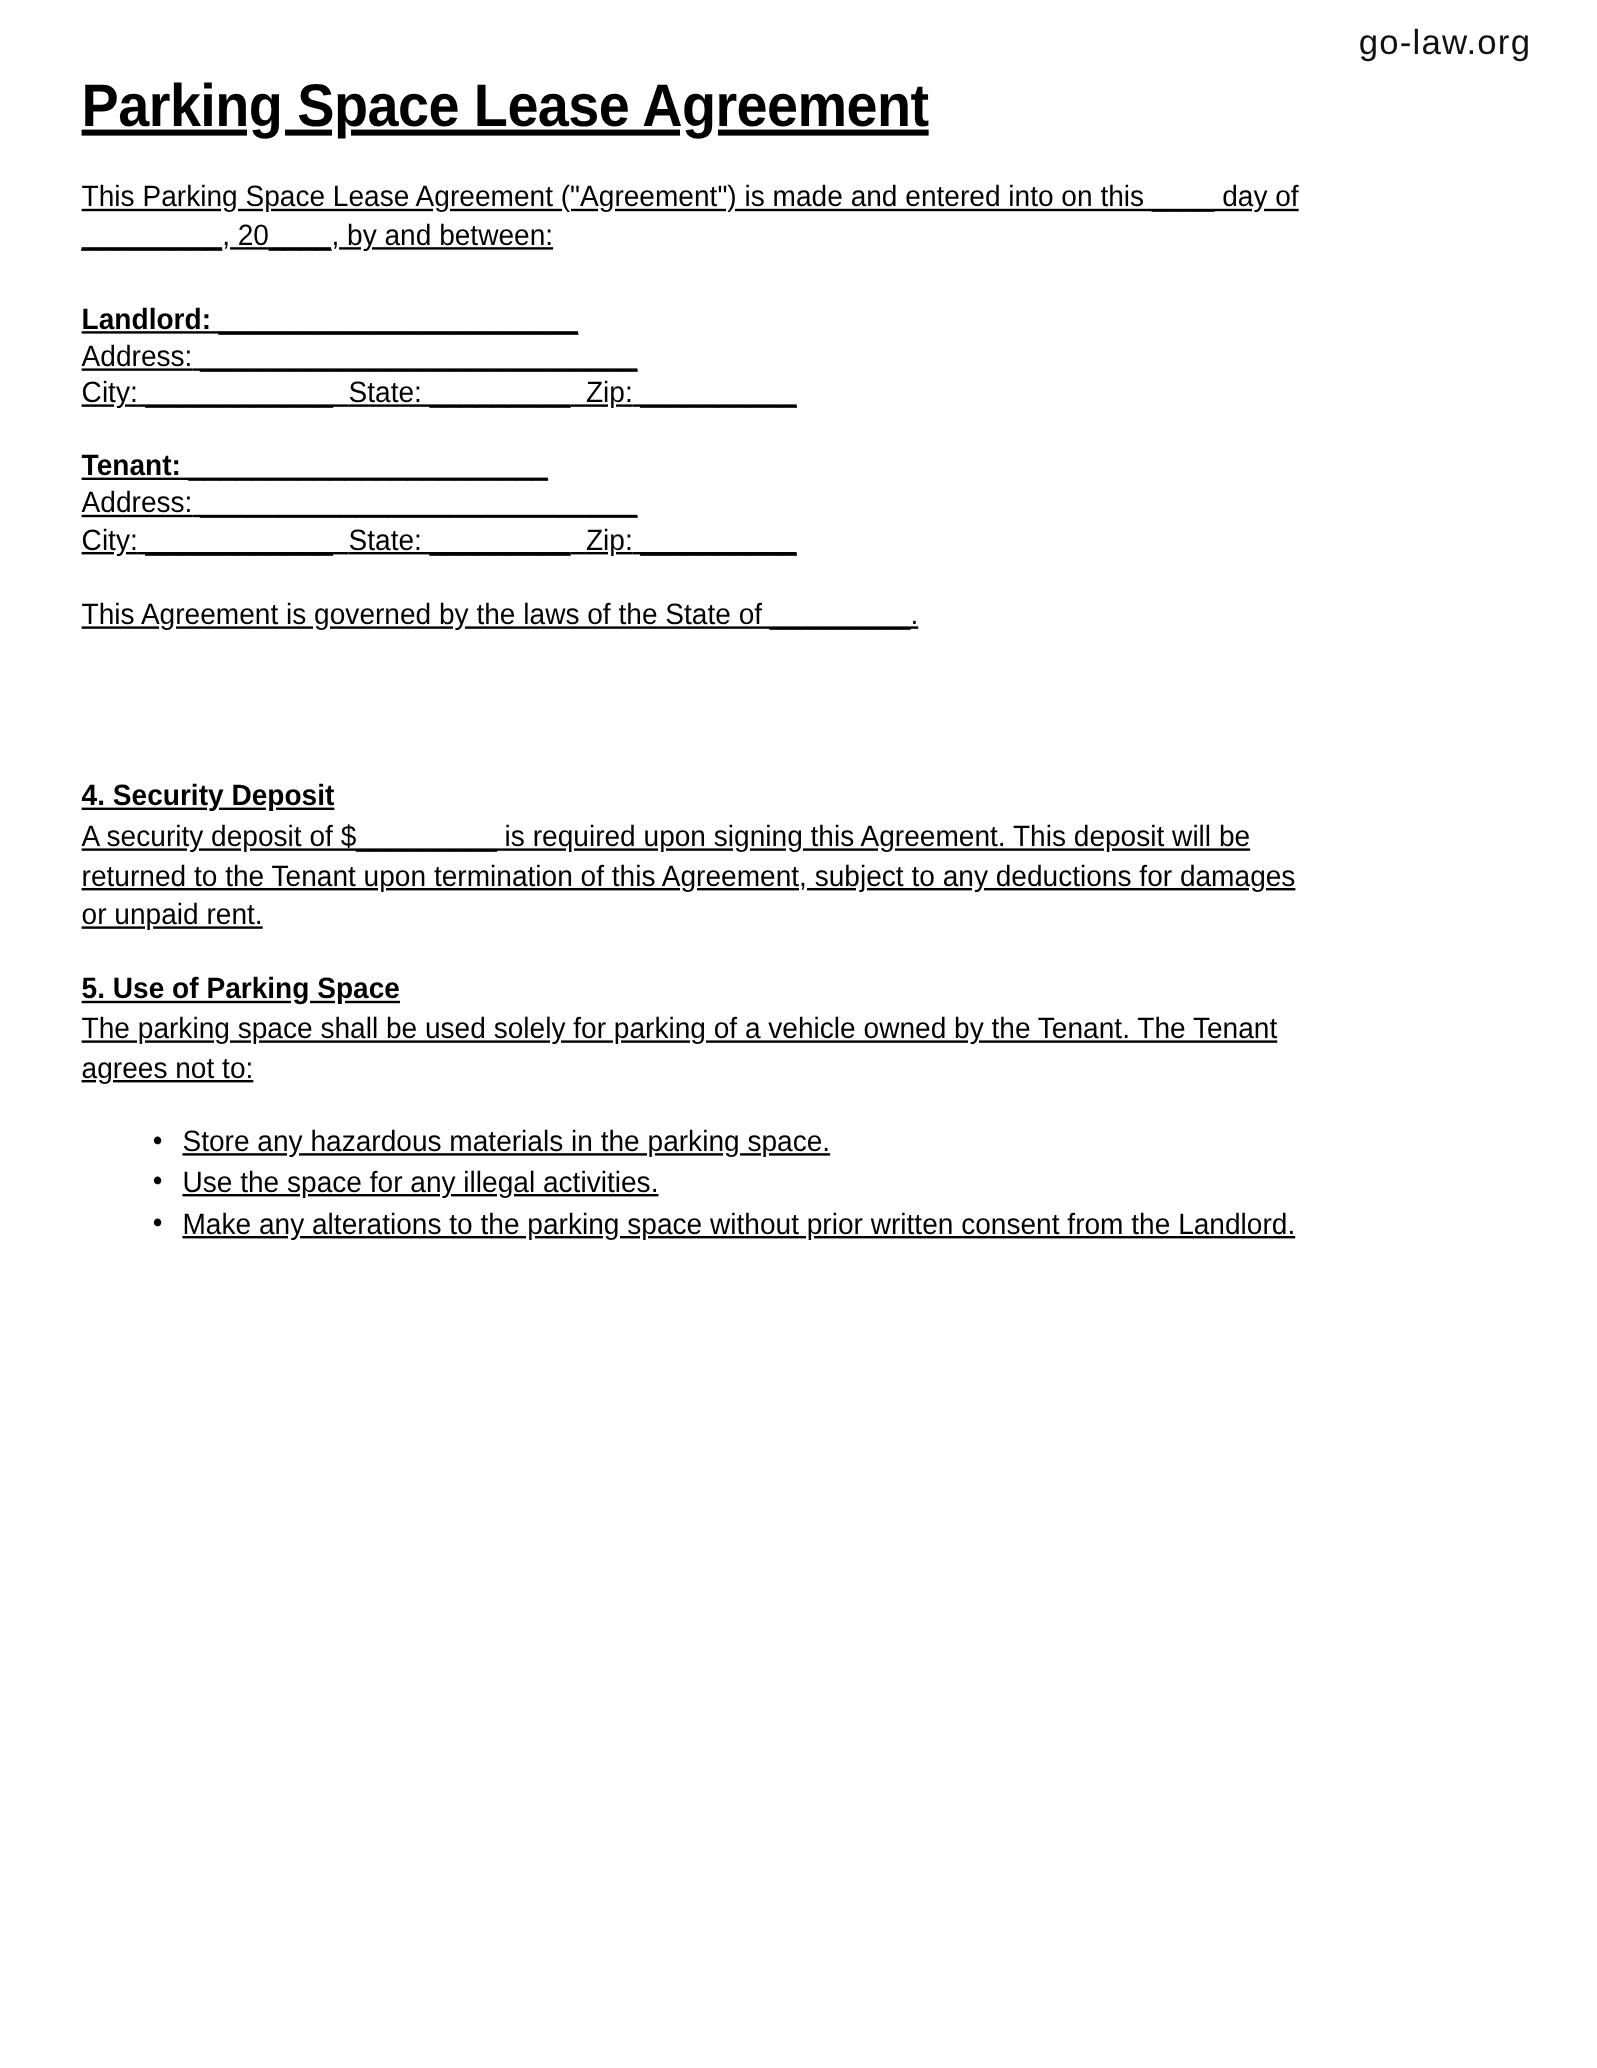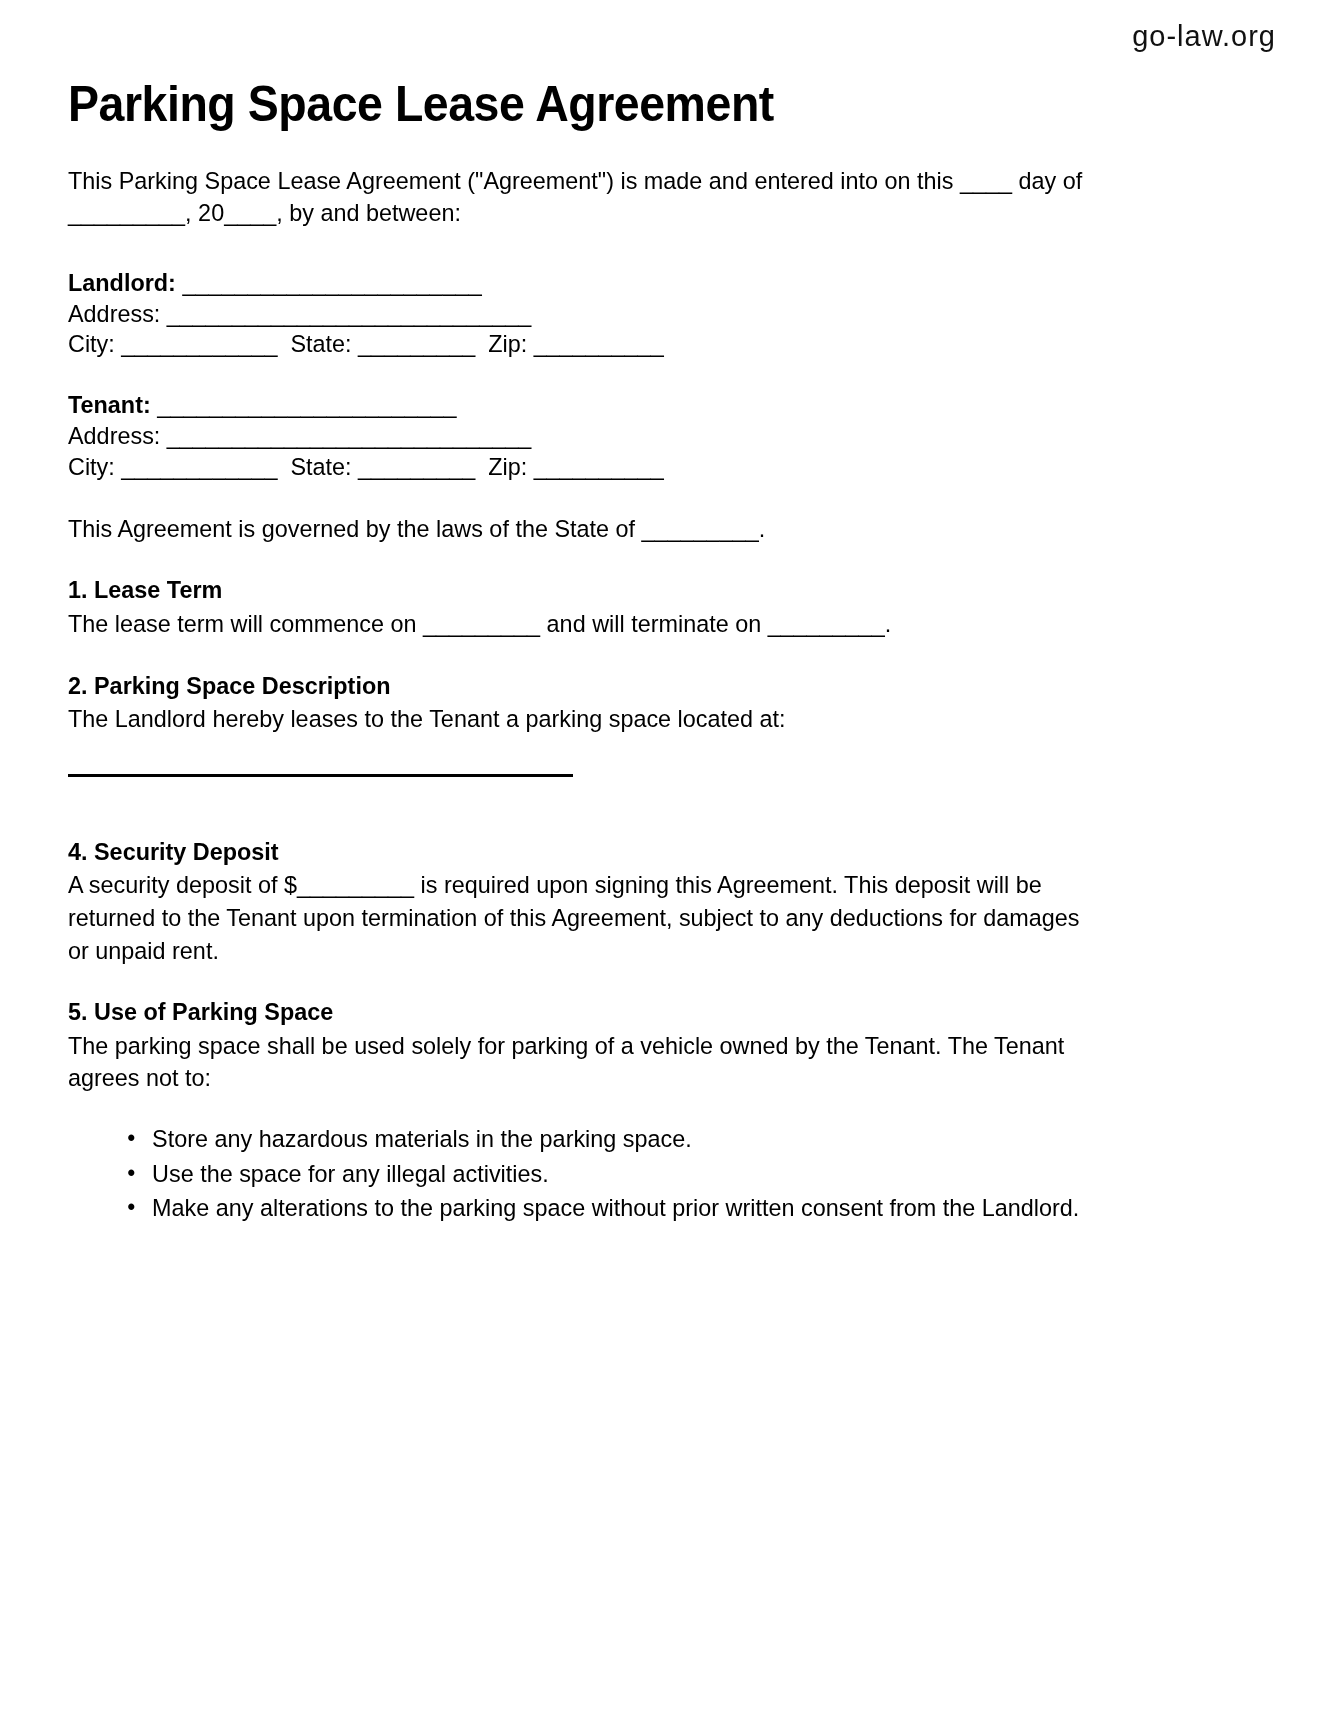--- a/index.html
+++ b/index.html
@@ -29,22 +29,23 @@
     right: 55px;
     font-family: Liberation Sans, sans-serif;
     font-size: 29px;
     letter-spacing: 1px;
     color: #111111;
     white-space: nowrap;
   }
   .content {
     position: absolute;
     left: 68px;
-    top: 78px;
+    top: 62px;
     width: 1080px;
+    text-decoration: underline;
   }
   h1.doc-title {
     font-family: "Liberation Sans", sans-serif;
     font-size: 50px;
     font-weight: bold;
     letter-spacing: -0.5px;
     margin: 0 0 34px 0;
     line-height: 1.05;
     transform: scaleX(0.93);
     transform-origin: left center;
@@ -133,33 +134,23 @@
       <div><span>Address:</span><span class="u"> ____________________________</span></div>
       <div><span>City:</span><span class="u"> ____________</span>&nbsp; <span>State:</span><span class="u"> _________</span>&nbsp; <span>Zip:</span><span class="u"> __________</span></div>
     </div>
 
     <div class="gap-md"></div>
 
     <p class="para">This Agreement is governed by the laws of the State of _________.</p>
 
     <div class="gap-md"></div>
 
-    <div>
-      <h2 class="sec-head">1. Lease Term</h2>
-      <p class="para">The lease term will commence on _________ and will terminate on _________.</p>
-    </div>
 
     <div class="gap-md"></div>
 
-    <div>
-      <h2 class="sec-head">2. Parking Space Description</h2>
-      <p class="para">The Landlord hereby leases to the Tenant a parking space located at:</p>
-      <div style="height:38px"></div>
-      <div class="blank-line-long"></div>
-    </div>
 
     <div class="gap-md"></div>
 
 
     <div class="gap-md"></div>
 
     <div>
       <h2 class="sec-head">4. Security Deposit</h2>
       <p class="para">A security deposit of $_________ is required upon signing this Agreement. This deposit will be returned to the Tenant upon termination of this Agreement, subject to any deductions for damages or unpaid rent.</p>
     </div>

